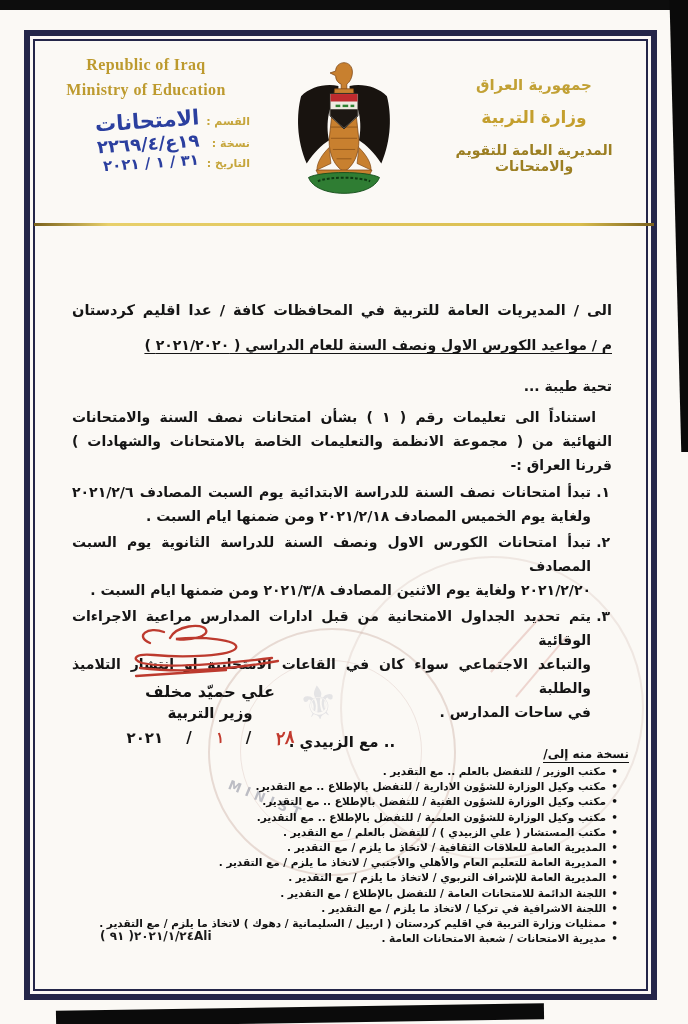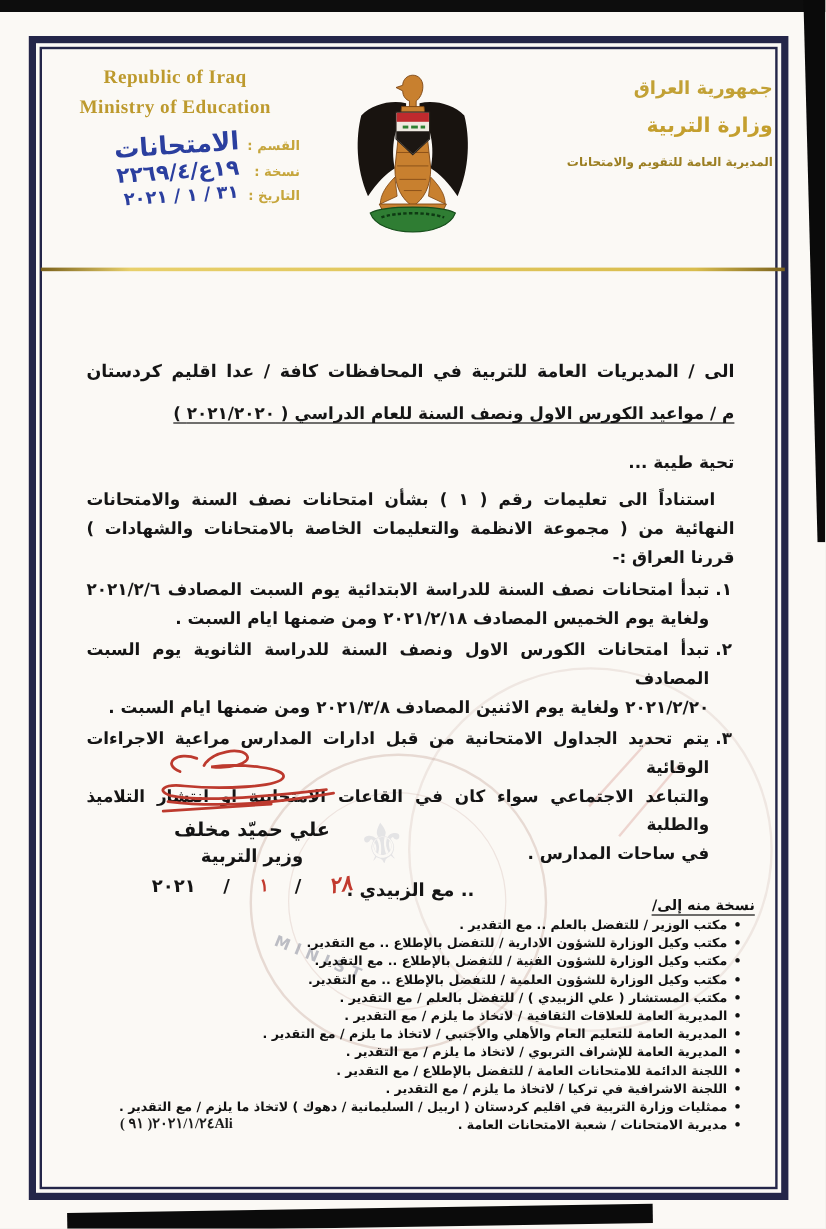--- a/index.html
+++ b/index.html
@@ -27,24 +27,24 @@
   .frow{display:flex;direction:rtl;align-items:center;gap:7px;}
   .flabel{color:#c6a63c;font-size:11px;font-weight:bold;white-space:nowrap;width:44px;}
   .hand{color:#2b3f9f;font-weight:bold;transform:rotate(-4deg);display:inline-block;}
   .hand-section{font-size:21px;letter-spacing:1px;}
   .hand-number{font-size:18px;}
   .hand-date{font-size:15px;letter-spacing:2px;}
   .ltrov{unicode-bidi:bidi-override;direction:ltr;display:inline-block;}
 
   .emblem{position:absolute;left:288px;top:54px;width:112px;height:148px;}
 
-  .hdr-right{position:absolute;left:424px;top:64px;width:220px;text-align:right;direction:rtl;}
+  .hdr-right{position:absolute;left:424px;top:76px;width:220px;text-align:center;direction:rtl;}
   .ar-g1{color:#c2a135;font-size:15px;font-weight:bold;}
   .ar-g2{color:#c49f2e;font-size:17px;font-weight:bold;margin-top:13px;}
-  .ar-g3{color:#9c7f22;font-size:10px;font-weight:bold;margin-top:15px;letter-spacing:.3px;}
+  .ar-g3{color:#9c7f22;font-size:14px;font-weight:bold;margin-top:15px;letter-spacing:.3px;}
 
   .gold-rule{position:absolute;left:34px;top:223px;width:620px;height:3px;
              background:linear-gradient(90deg,#7a611c,#e8d06b 12%,#d9bd4e 88%,#7a611c);}
 
   
   .bodyblk{position:absolute;left:72px;top:274px;width:540px;direction:rtl;
            color:#151515;font-weight:bold;font-size:14px;margin-top:24px;}
   .bline{line-height:24px;text-align:right;}
   .stretch{text-align:justify;text-align-last:justify;}
   .indent{padding-right:16px;}
@@ -71,21 +71,21 @@
 
   
   .cc{position:absolute;left:87px;top:747px;width:542px;direction:rtl;color:#101010;}
   .cc-header{font-size:12px;font-weight:bold;text-align:right;}
   .cc-header span{border-bottom:1.6px solid #101010;padding-bottom:1px;}
   .cc ul{list-style:none;margin:3px 0 0 0;padding:0 10px 0 0;}
   .cc li{position:relative;font-size:10.5px;font-weight:bold;line-height:15.2px;
          padding-right:13px;text-align:right;}
   .cc li::before{content:"•";position:absolute;right:1px;top:0;}
 
-  .typist{position:absolute;left:100px;top:929px;font-size:12px;font-weight:bold;color:#1a1a1a;font-family:Liberation Serif, serif;}
+  .typist{position:absolute;left:100px;top:929px;font-size:12px;font-weight:bold;color:#1a1a1a;}
 
   
   .wm-c1{position:absolute;left:208px;top:628px;width:244px;height:244px;border-radius:50%;
          border:2px solid rgba(190,152,140,.32);}
   .wm-c1i{position:absolute;left:240px;top:660px;width:180px;height:180px;border-radius:50%;
           border:1px solid rgba(190,152,140,.22);}
   .wm-c2{position:absolute;left:340px;top:556px;width:300px;height:300px;border-radius:50%;
          border:2px solid rgba(195,160,150,.2);}
   .wm-min{position:absolute;left:226px;top:792px;transform:rotate(22deg);
           color:rgba(125,130,148,.5);font-size:13px;font-weight:bold;letter-spacing:5px;}

